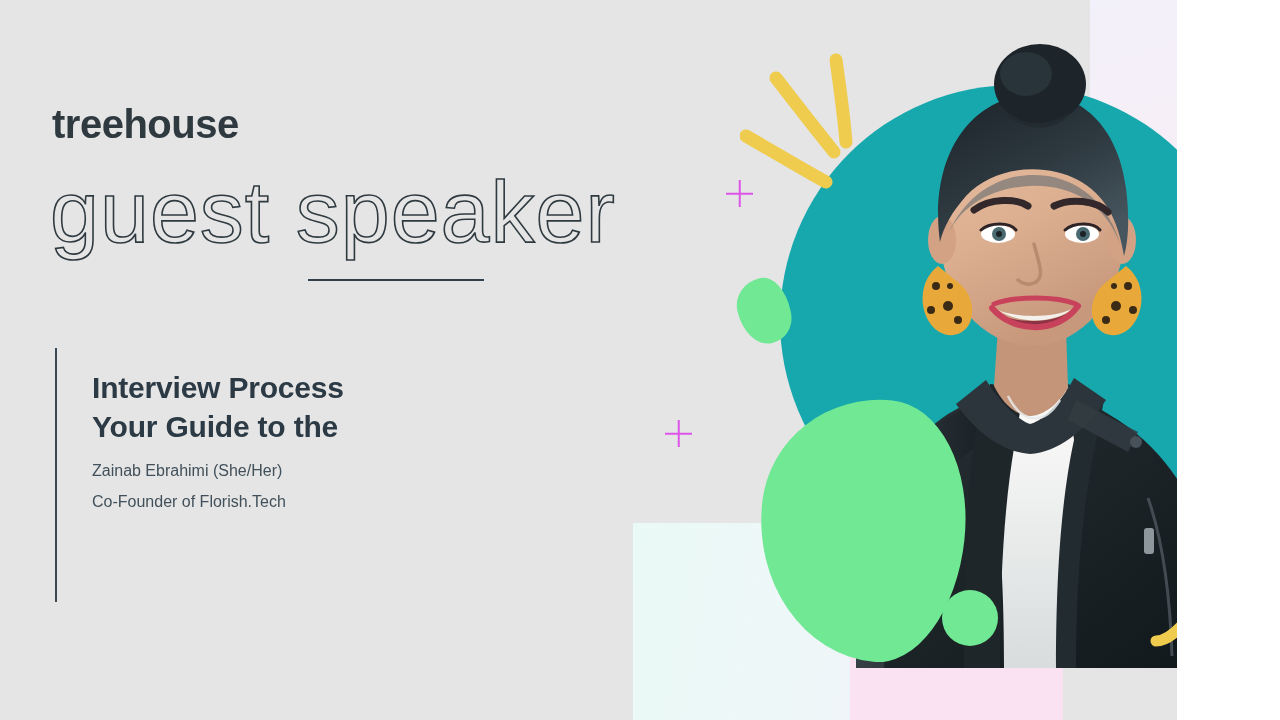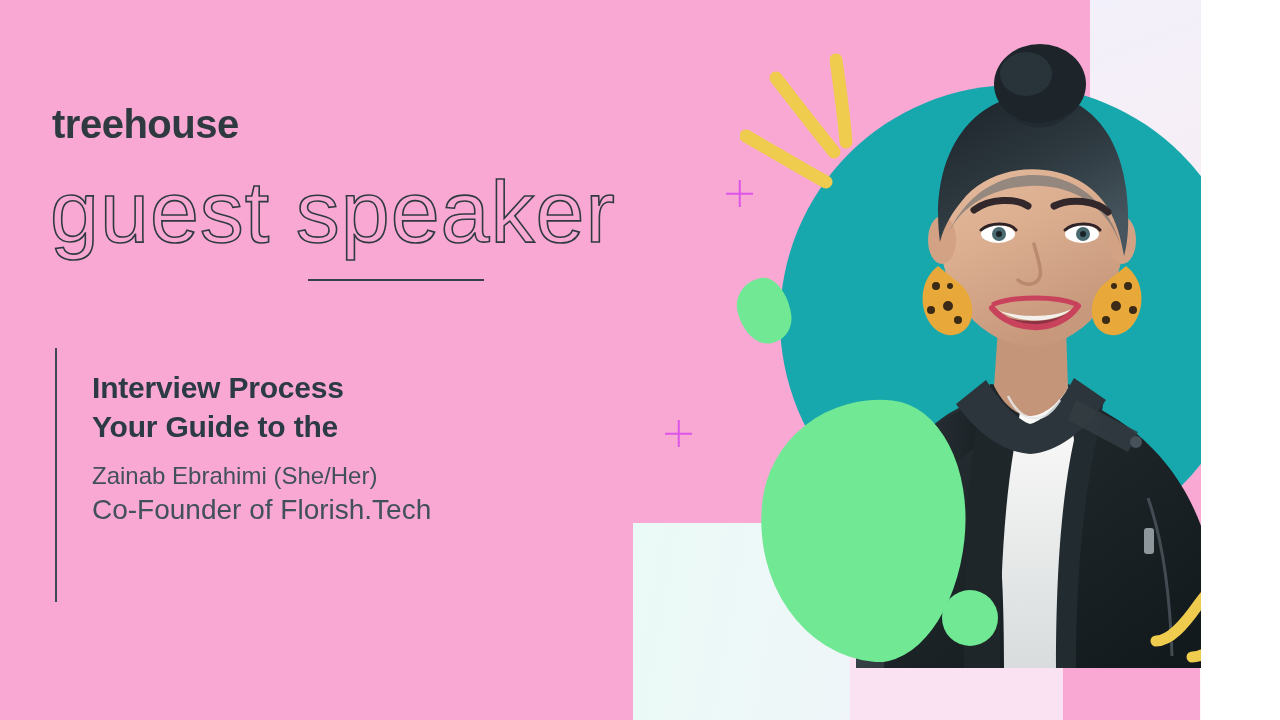--- a/index.html
+++ b/index.html
@@ -10,22 +10,21 @@
   }
   body {
     font-family: "Liberation Sans", sans-serif;
   }
 
   #slide {
     position: relative;
     width: 1177px;
     height: 720px;
     overflow: hidden;
-    background: #f9a8d4;
-    padding-left: 24px;
+    background: #e5e5e5;
   }
 
   
   .panel-topright {
     position: absolute;
     left: 1090px;
     top: 0;
     width: 190px;
     height: 420px;
     background: linear-gradient(160deg, #f2f0fa 0%, #f7eef6 45%, #fbe9f4 100%);
@@ -199,30 +198,30 @@
     font-weight: 600;
     line-height: 1.3;
     color: #2b3a44;
     letter-spacing: -0.2px;
   }
 
   .speaker-name {
     position: absolute;
     left: 92px;
     top: 460px;
-    font-size: 24px;
+    font-size: 16px;
     font-weight: 400;
     color: #41505a;
     line-height: 1.35;
   }
   .speaker-role {
     position: absolute;
     left: 92px;
     top: 491px;
-    font-size: 28px;
+    font-size: 16px;
     font-weight: 400;
     color: #41505a;
     line-height: 1.35;
   }
 
   .datetime {
     position: absolute;
     left: 92px;
     top: 535px;
     font-size: 38px;

